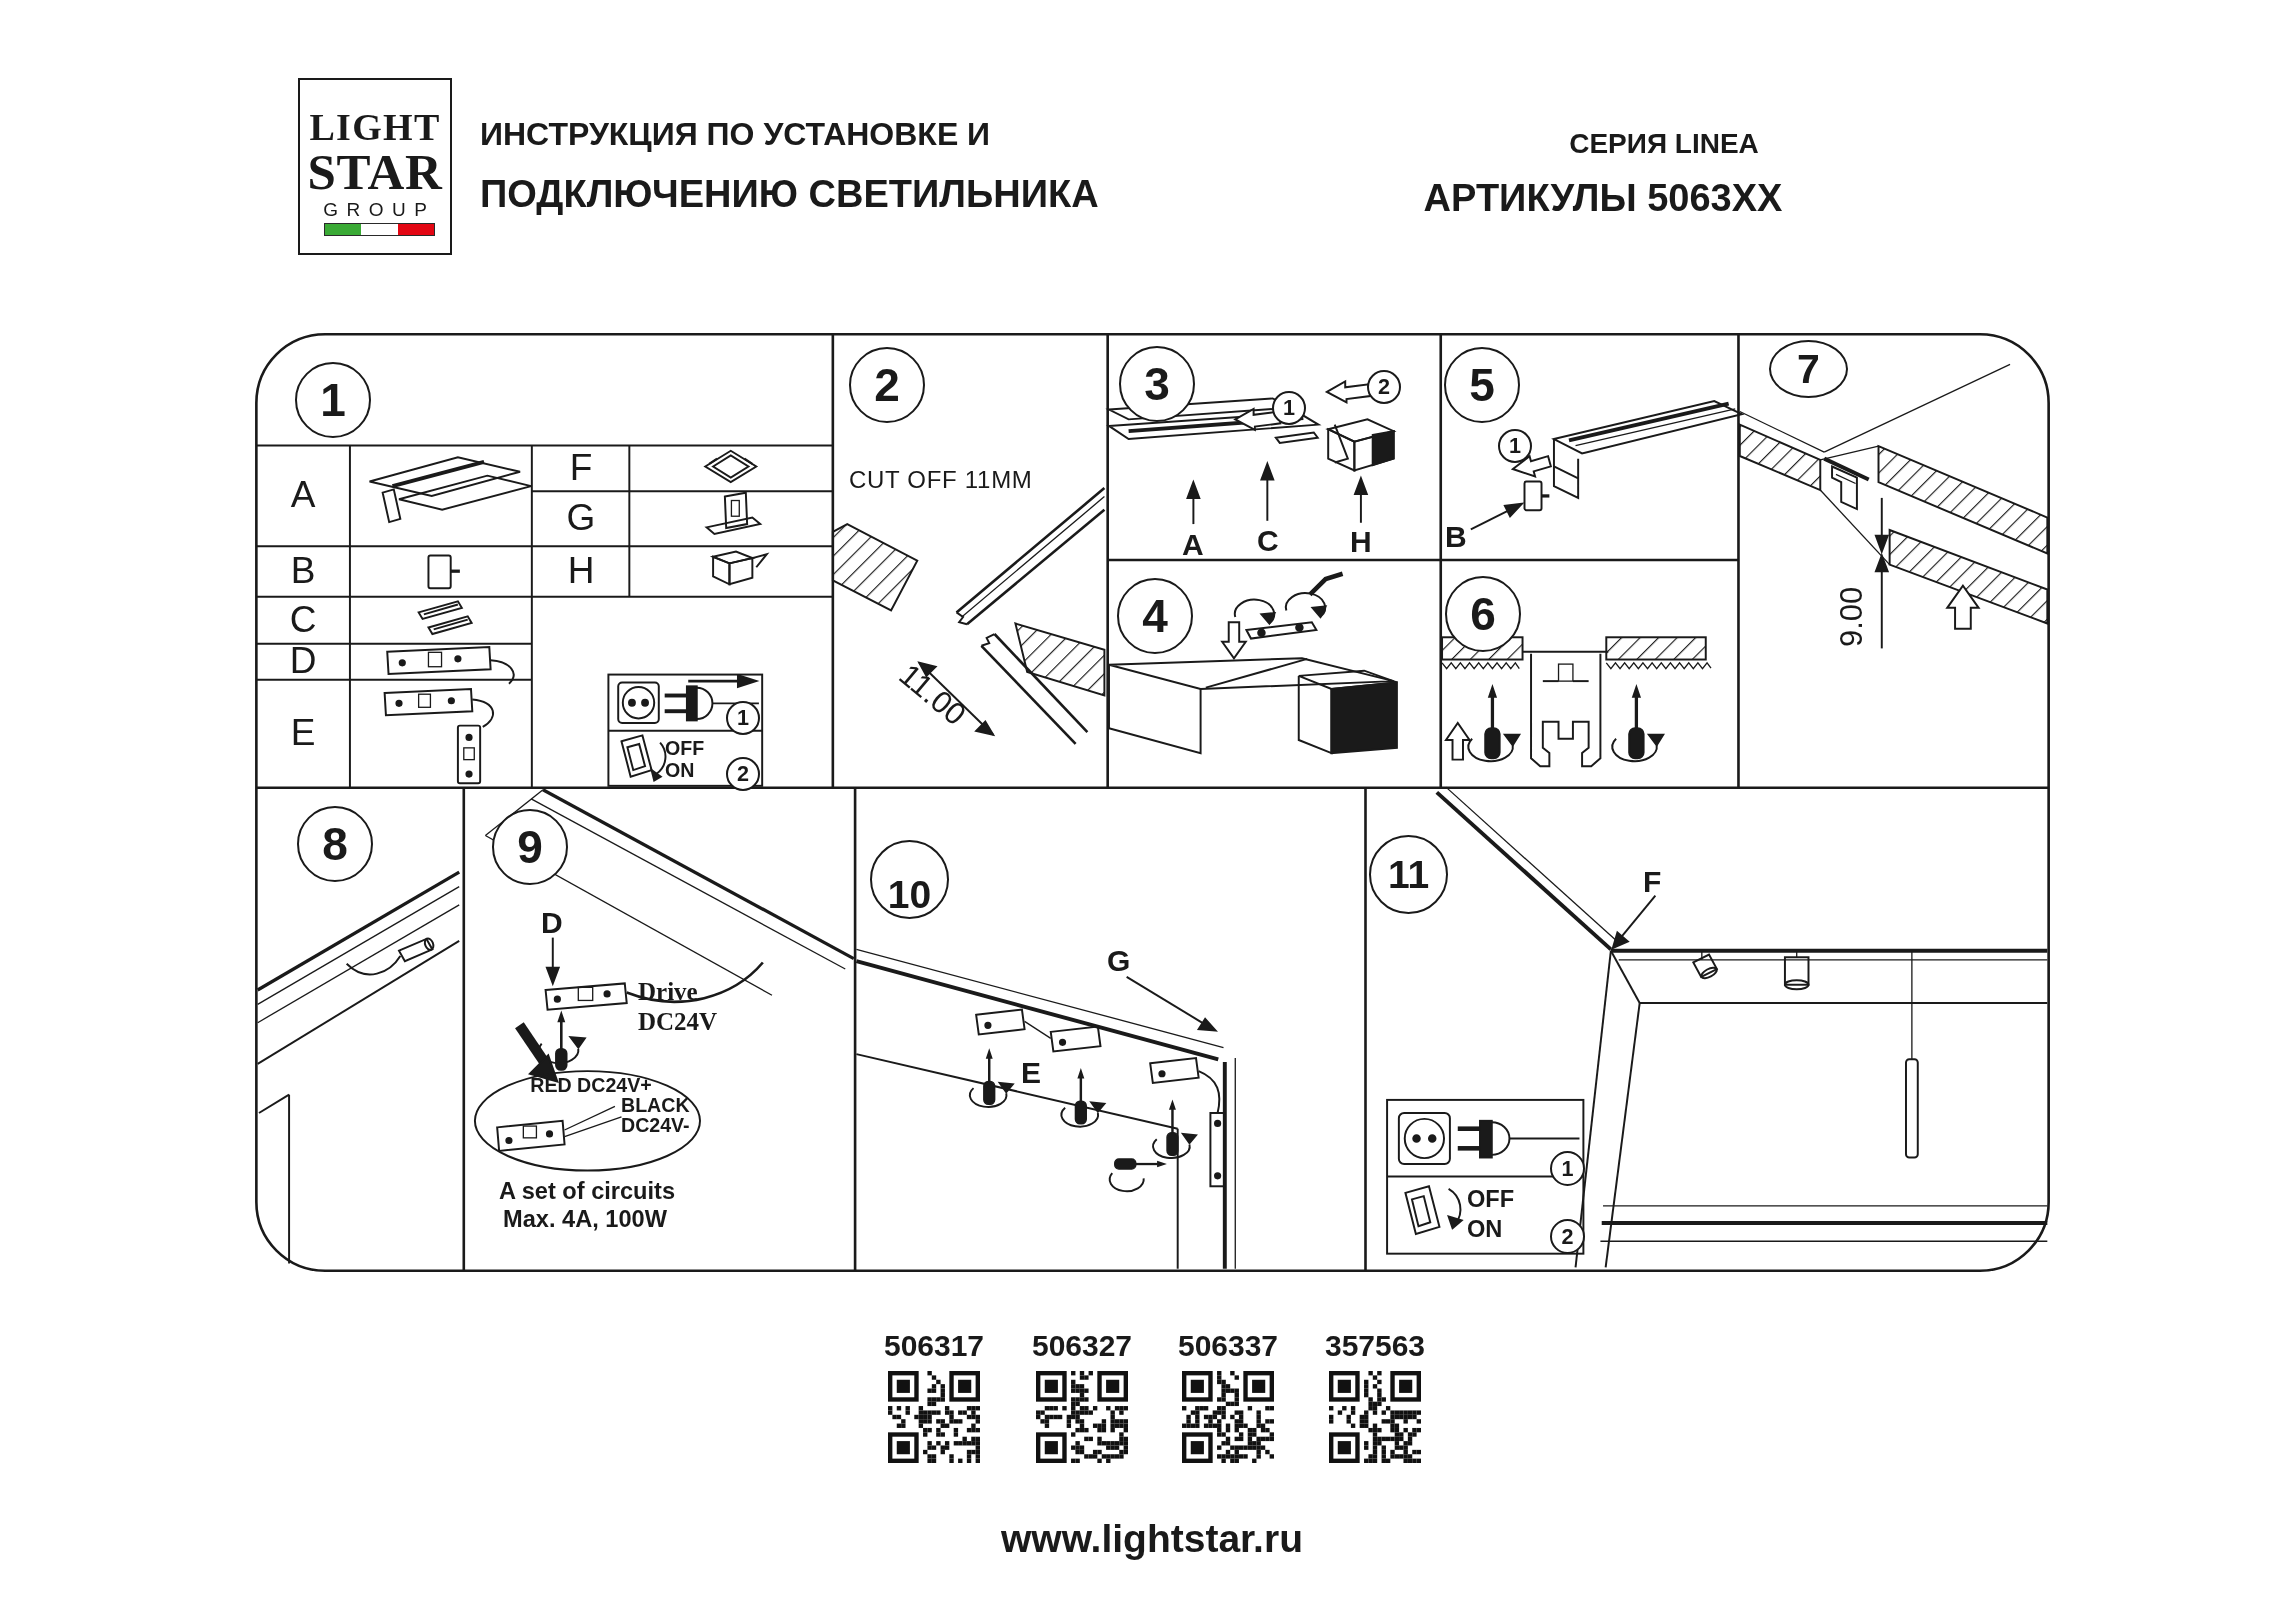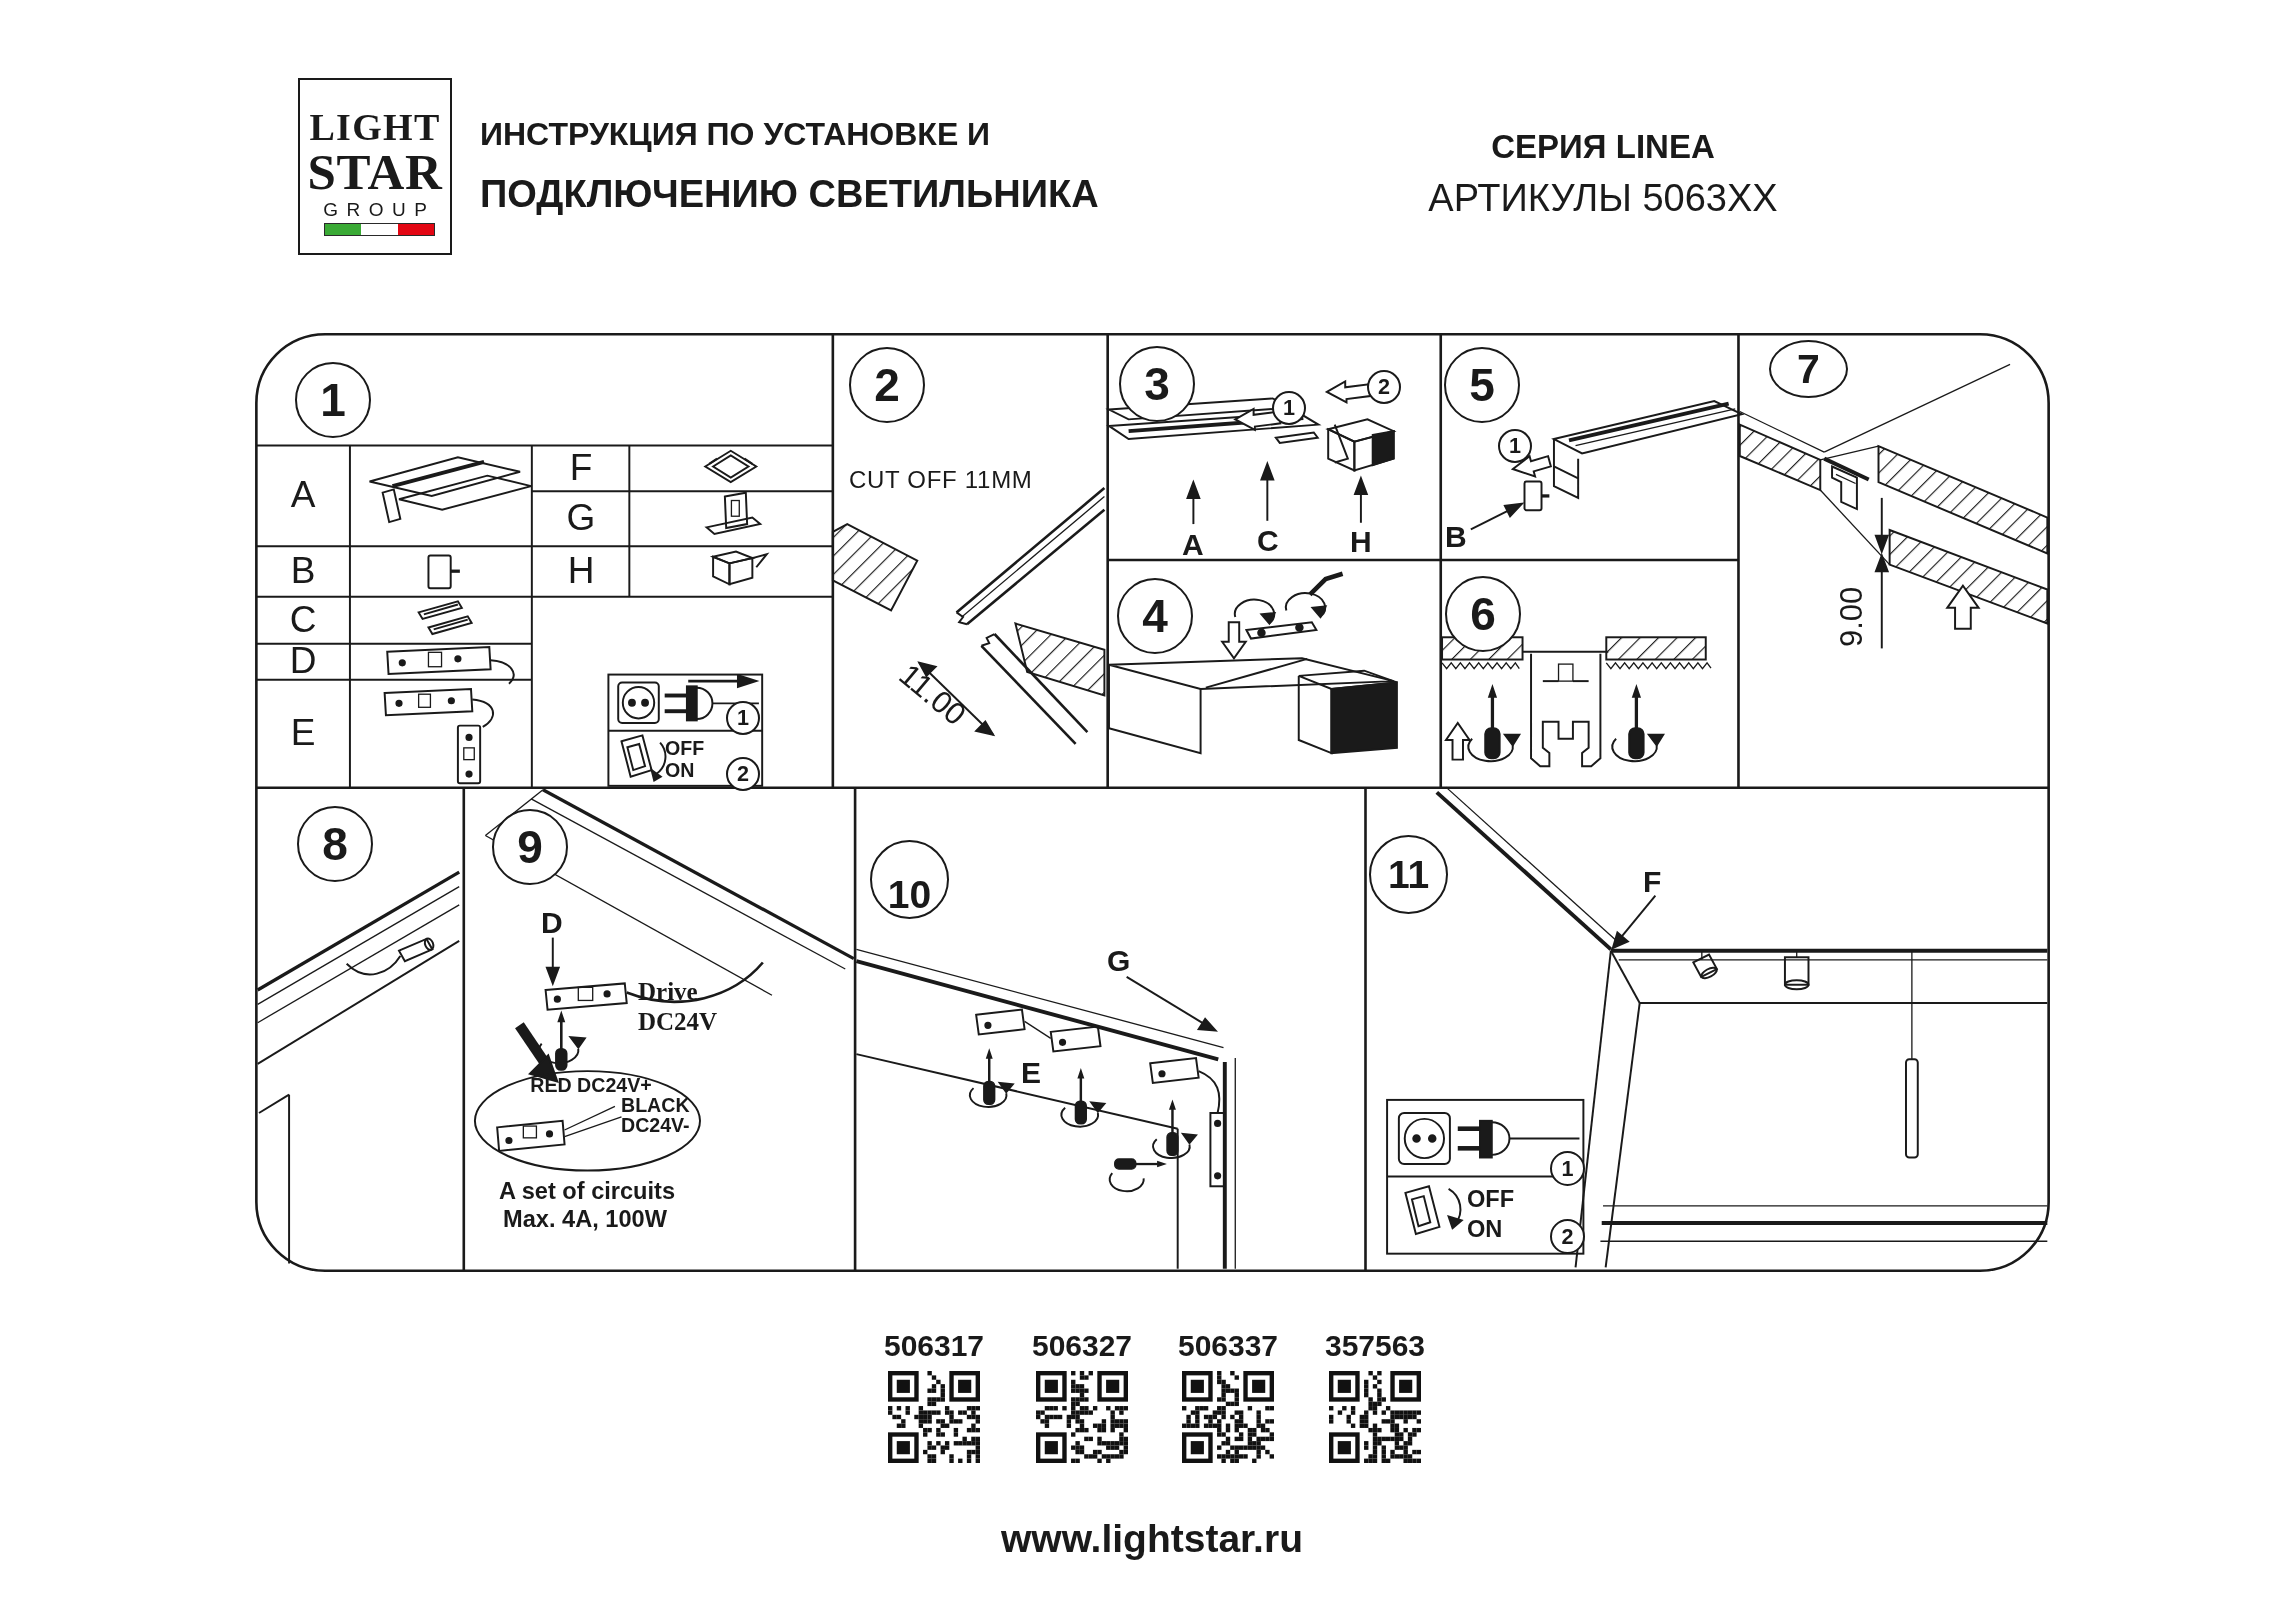--- a/index.html
+++ b/index.html
@@ -7,22 +7,22 @@
   .abs{position:absolute;white-space:nowrap;}
   
   .logo-box{left:262px;top:78px;width:150px;height:173px;border:2px solid #1a1a1a;text-align:center;margin-left:36px;}
   .logo-word1{left:0;right:0;top:25px;font-family:"Liberation Serif",serif;font-weight:700;font-size:38px;letter-spacing:1.3px;}
   .logo-word2{left:0;right:0;top:63px;font-family:"Liberation Serif",serif;font-weight:700;font-size:51px;letter-spacing:0.7px;}
   .logo-word3{left:0;right:0;top:119px;font-size:19px;letter-spacing:8.5px;text-indent:8.5px;font-weight:400;}
   .logo-flag{left:24px;top:143px;width:109px;height:10.5px;border:1.3px solid #2a2a2a;display:flex;}
   .logo-flag span{flex:1;height:100%;}
   .title1{left:480px;top:116px;font-size:32px;font-weight:700;}
   .title2{left:480px;top:173px;font-size:38px;font-weight:700;}
-  .series{left:1603px;top:128px;transform:translateX(-50%);font-size:33px;font-weight:700;}
-  .articles{left:1603px;top:177px;transform:translateX(-50%);font-size:38px;font-weight:400;}
+  .series{left:1664px;top:128px;transform:translateX(-50%);font-size:28px;font-weight:700;}
+  .articles{left:1603px;top:177px;transform:translateX(-50%);font-size:38px;font-weight:700;}
   
   .step{border:2.6px solid #1a1a1a;border-radius:50%;background:#fff;display:flex;align-items:center;justify-content:center;font-size:46px;font-weight:600;}
   .step.small-digits{font-size:39px;}
   .mini{border:2px solid #1a1a1a;border-radius:50%;background:#fff;display:flex;align-items:center;justify-content:center;font-size:21.6px;font-weight:700;}
   
   .cell-letter{font-size:37px;font-weight:400;transform:translate(-50%,-50%);}
   .dlabel{font-size:30px;font-weight:700;}
   .dlabel-sm{font-size:19.6px;font-weight:700;}
   .dlabel-md{font-size:23.6px;font-weight:700;}
   .dlabel-38{font-size:25px;font-weight:700;font-family:Liberation Serif, serif;}

